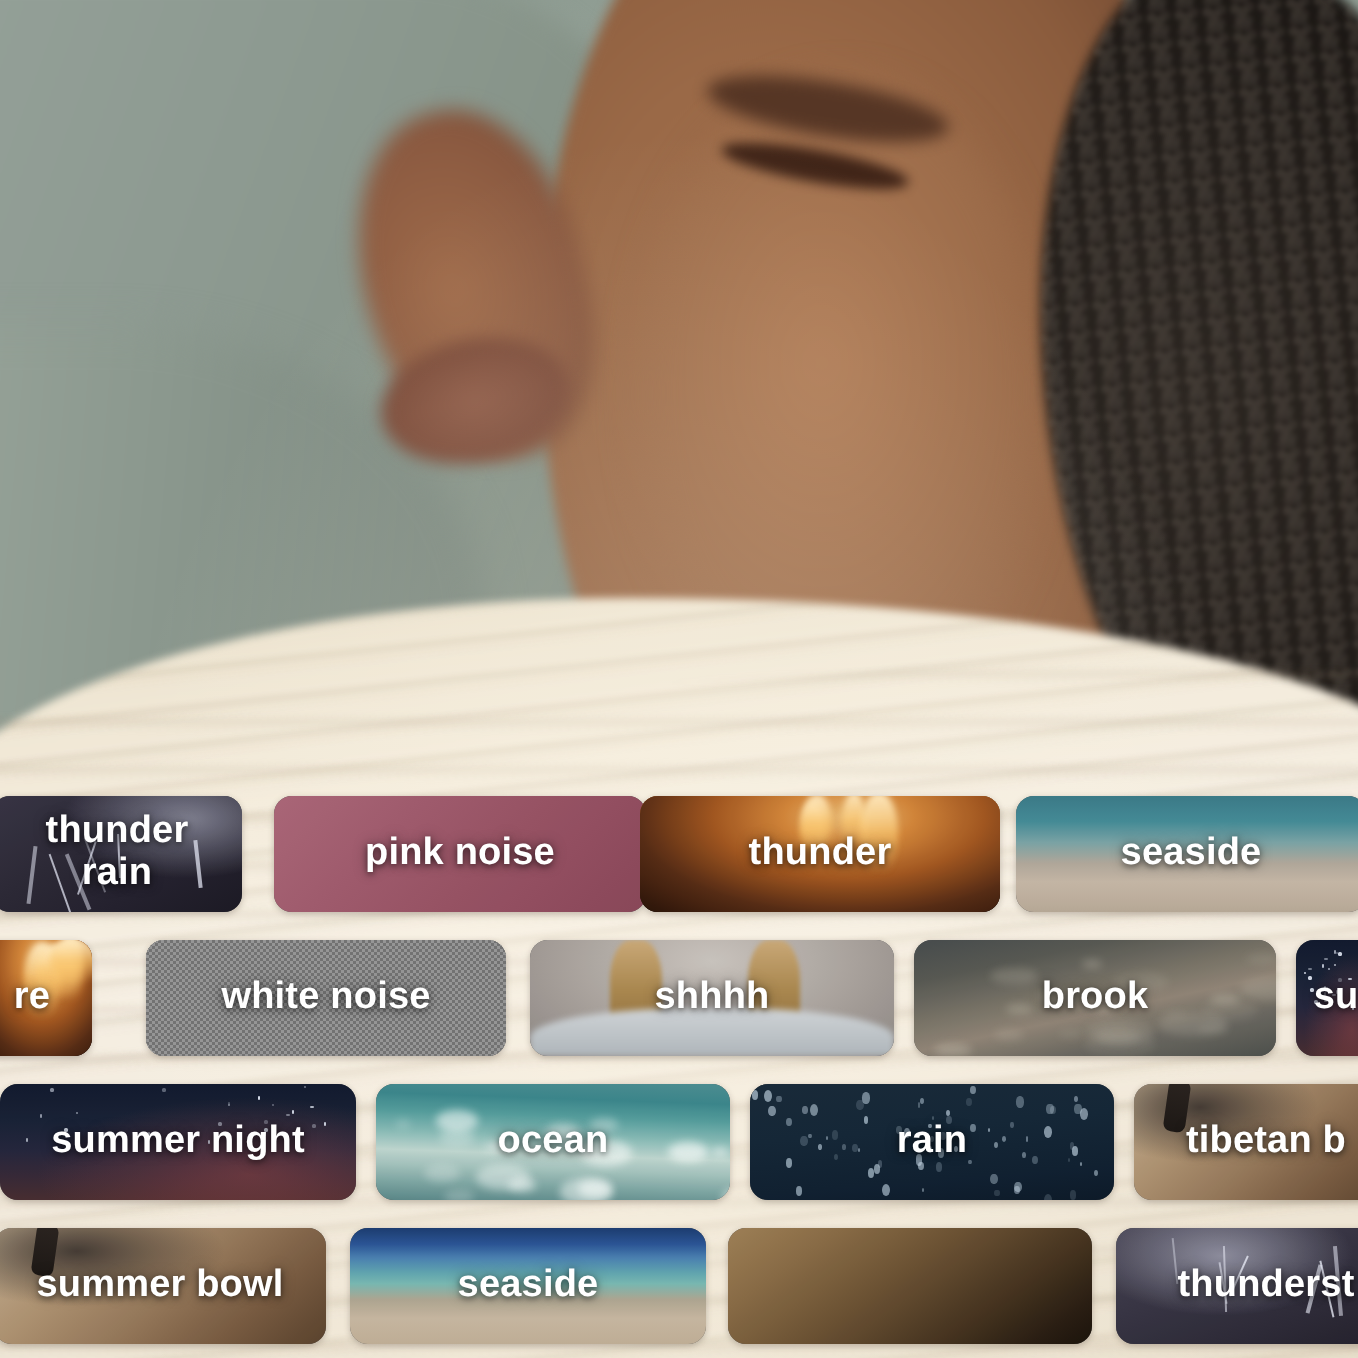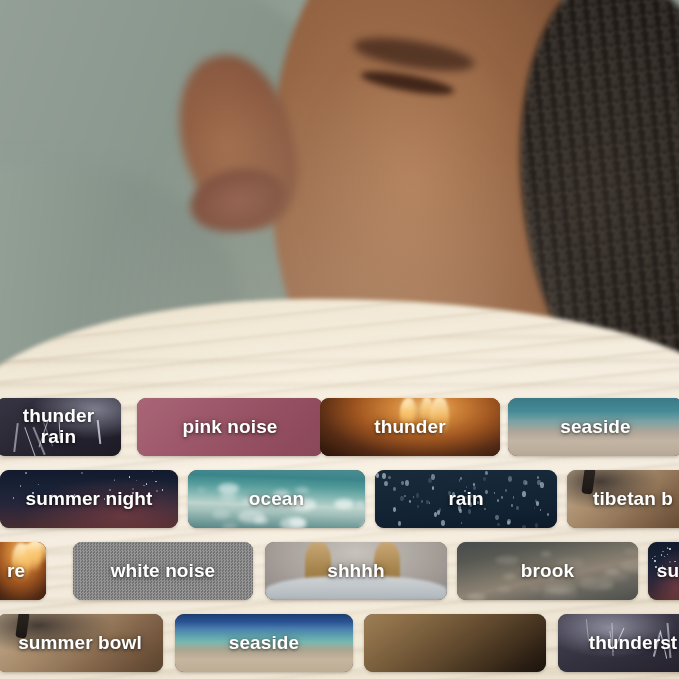--- a/index.html
+++ b/index.html
@@ -468,20 +468,94 @@
             <div class="flame" style="left: 79.6088px; top: 2.54833px; width: 13.4702px; height: 27.7484px;"></div>
             <div class="flame" style="left: 101.477px; top: -1.74231px; width: 11.831px; height: 28.6466px;"></div>
             <div class="flame" style="left: 110.344px; top: -1.72879px; width: 18.5058px; height: 40.229px;"></div>
             <div class="flame" style="left: 80.681px; top: -1.14913px; width: 15.2896px; height: 29.5474px;"></div>
           </div>
           <span class="label">thunder</span>
         </div>
         <div class="tile" style="position: absolute; left: 508px; width: 175px;">
           <div class="art art-seaside"></div>
           <span class="label">seaside</span>
+        </div>
+      </div>
+      <div class="row">
+        <div class="tile" style="position: absolute; left: -14px; width: 60px;">
+          <div class="art art-campfire">
+            <div class="flame" style="left: 26.3311px; top: 0.956731px; width: 17.5614px; height: 38.8759px;"></div>
+            <div class="flame" style="left: 31.8619px; top: 1.64704px; width: 21.5973px; height: 28.0095px;"></div>
+            <div class="flame" style="left: 41.7813px; top: -2.69613px; width: 14.294px; height: 33.8591px;"></div>
+            <div class="flame" style="left: 38.5539px; top: -0.609065px; width: 24.8871px; height: 22.2368px;"></div>
+          </div>
+          <span class="label">re</span>
+        </div>
+        <div class="tile" style="position: absolute; left: 73px; width: 180px;">
+          <div class="art art-white"></div>
+          <span class="label">white noise</span>
+        </div>
+        <div class="tile" style="position: absolute; left: 265px; width: 182px;">
+          <div class="art art-shhh">
+            <div class="hair-l" style="left: 40.04px; top: 0px; width: 25.48px; height: 50px; border-radius: 40% 40% 30% 30%;"></div>
+            <div class="hair-r" style="left: 109.2px; top: 0px; width: 25.48px; height: 50px; border-radius: 40% 40% 30% 30%;"></div>
+            <div class="shirt"></div>
+          </div>
+          <span class="label">shhhh</span>
+        </div>
+        <div class="tile" style="position: absolute; left: 457px; width: 181px;">
+          <div class="art art-brook">
+            <div class="rip" style="left: 10.2631px; top: 51.5463px; width: 18.8168px; height: 6.58587px; opacity: 0.71;"></div>
+            <div class="rip" style="left: 162.653px; top: 18.6839px; width: 33.1473px; height: 11.6016px; opacity: 0.41;"></div>
+            <div class="rip" style="left: 90.9453px; top: 44.2016px; width: 22.1765px; height: 7.76179px; opacity: 0.29;"></div>
+            <div class="rip" style="left: 62.2518px; top: 24.6969px; width: 17.8864px; height: 6.26023px; opacity: 0.57;"></div>
+            <div class="rip" style="left: 86.3891px; top: 40.2147px; width: 33.3917px; height: 11.6871px; opacity: 0.35;"></div>
+            <div class="rip" style="left: 124.145px; top: 34.7517px; width: 12.0733px; height: 4.22566px; opacity: 0.21;"></div>
+            <div class="rip" style="left: 86.721px; top: 31.1477px; width: 16.569px; height: 5.79915px; opacity: 0.55;"></div>
+            <div class="rip" style="left: 165.677px; top: 6.54455px; width: 16.2325px; height: 5.68138px; opacity: 0.27;"></div>
+            <div class="rip" style="left: 85.421px; top: 45.7809px; width: 35.3976px; height: 12.3892px; opacity: 0.23;"></div>
+            <div class="rip" style="left: 84.4228px; top: 10.0865px; width: 9.97575px; height: 3.49151px; opacity: 0.68;"></div>
+            <div class="rip" style="left: 144.207px; top: 29.9948px; width: 28.2381px; height: 9.88334px; opacity: 0.23;"></div>
+            <div class="rip" style="left: 45.6254px; top: 31.6795px; width: 13.806px; height: 4.83209px; opacity: 0.59;"></div>
+            <div class="rip" style="left: 141.851px; top: 41.633px; width: 15.64px; height: 5.47399px; opacity: 0.29;"></div>
+            <div class="rip" style="left: 122.315px; top: 36.403px; width: 34.2433px; height: 11.9851px; opacity: 0.39;"></div>
+            <div class="rip" style="left: 148.138px; top: 27.0294px; width: 14.3809px; height: 5.03331px; opacity: 0.63;"></div>
+            <div class="rip" style="left: 38.3094px; top: 13.9554px; width: 24.0583px; height: 8.4204px; opacity: 0.42;"></div>
+            <div class="rip" style="left: 40.2004px; top: 44.7763px; width: 14.5086px; height: 5.07803px; opacity: 0.4;"></div>
+            <div class="rip" style="left: 99.9104px; top: 16.2266px; width: 26.6871px; height: 9.34047px; opacity: 0.26;"></div>
+            <div class="rip" style="left: 82.8334px; top: 31.5831px; width: 8.59602px; height: 3.00861px; opacity: 0.7;"></div>
+            <div class="rip" style="left: 72.3576px; top: 44.64px; width: 13.1249px; height: 4.59371px; opacity: 0.27;"></div>
+          </div>
+          <span class="label">brook</span>
+        </div>
+        <div class="tile" style="position: absolute; left: 648px; width: 40px;">
+          <div class="art art-summer">
+            <div class="star" style="left: 3.83523px; top: 15.961px; opacity: 0.89;"></div>
+            <div class="star" style="left: 13.7437px; top: 26.236px; opacity: 0.29;"></div>
+            <div class="star" style="left: 6.25821px; top: 18.4595px; opacity: 0.92;"></div>
+            <div class="star" style="left: 14.2827px; top: 8.53755px; opacity: 0.47;"></div>
+            <div class="star" style="left: 9.0055px; top: 30.0646px; opacity: 0.68;"></div>
+            <div class="star" style="left: 26.1px; top: 18.797px; opacity: 0.79;"></div>
+            <div class="star" style="left: 15.623px; top: 13.7514px; opacity: 0.71;"></div>
+            <div class="star" style="left: 6.44828px; top: 13.8761px; opacity: 0.45;"></div>
+            <div class="star" style="left: 13.6198px; top: 23.3983px; opacity: 0.47;"></div>
+            <div class="star" style="left: 19.5103px; top: 25.1317px; opacity: 0.39;"></div>
+            <div class="star" style="left: 18.2038px; top: 26.6854px; opacity: 0.39;"></div>
+            <div class="star" style="left: 30.5622px; top: 16.0952px; opacity: 0.41;"></div>
+            <div class="star" style="left: 12.5028px; top: 12.3194px; opacity: 0.78;"></div>
+            <div class="star" style="left: 18.9901px; top: 5.33567px; opacity: 0.63;"></div>
+            <div class="star" style="left: 27.6741px; top: 33.136px; opacity: 0.87;"></div>
+            <div class="star" style="left: 14.2105px; top: 29.9102px; opacity: 0.48;"></div>
+            <div class="star" style="left: 7.48666px; top: 24.0874px; opacity: 0.93;"></div>
+            <div class="star" style="left: 18.9025px; top: 11.9855px; opacity: 0.75;"></div>
+            <div class="star" style="left: 21.4543px; top: 19.3356px; opacity: 0.29;"></div>
+            <div class="star" style="left: 19.9968px; top: 5.52902px; opacity: 0.34;"></div>
+            <div class="star" style="left: 21.1654px; top: 6.03438px; opacity: 0.9;"></div>
+          </div>
+          <span class="label">su</span>
         </div>
       </div>
       <div class="row">
         <div class="tile" style="position: absolute; left: 0px; width: 178px;">
           <div class="art art-summer">
             <div class="star" style="left: 19.566px; top: 15.24px; opacity: 0.58;"></div>
             <div class="star" style="left: 131.916px; top: 24.3389px; opacity: 0.45;"></div>
             <div class="star" style="left: 132.011px; top: 22.2682px; opacity: 0.75;"></div>
             <div class="star" style="left: 135.587px; top: 9.74706px; opacity: 0.39;"></div>
             <div class="star" style="left: 161.675px; top: 19.2199px; opacity: 0.86;"></div>
@@ -608,94 +682,20 @@
           <span class="label">rain</span>
         </div>
         <div class="tile" style="position: absolute; left: 567px; width: 132px;">
           <div class="art art-tibetan">
             <div class="mallet" style="left: 15.84px; top: -2px; width: 11px; height: 26px; transform: rotate(8deg);"></div>
           </div>
           <span class="label">tibetan b</span>
         </div>
       </div>
       <div class="row">
-        <div class="tile" style="position: absolute; left: -14px; width: 60px;">
-          <div class="art art-campfire">
-            <div class="flame" style="left: 26.3311px; top: 0.956731px; width: 17.5614px; height: 38.8759px;"></div>
-            <div class="flame" style="left: 31.8619px; top: 1.64704px; width: 21.5973px; height: 28.0095px;"></div>
-            <div class="flame" style="left: 41.7813px; top: -2.69613px; width: 14.294px; height: 33.8591px;"></div>
-            <div class="flame" style="left: 38.5539px; top: -0.609065px; width: 24.8871px; height: 22.2368px;"></div>
-          </div>
-          <span class="label">re</span>
-        </div>
-        <div class="tile" style="position: absolute; left: 73px; width: 180px;">
-          <div class="art art-white"></div>
-          <span class="label">white noise</span>
-        </div>
-        <div class="tile" style="position: absolute; left: 265px; width: 182px;">
-          <div class="art art-shhh">
-            <div class="hair-l" style="left: 40.04px; top: 0px; width: 25.48px; height: 50px; border-radius: 40% 40% 30% 30%;"></div>
-            <div class="hair-r" style="left: 109.2px; top: 0px; width: 25.48px; height: 50px; border-radius: 40% 40% 30% 30%;"></div>
-            <div class="shirt"></div>
-          </div>
-          <span class="label">shhhh</span>
-        </div>
-        <div class="tile" style="position: absolute; left: 457px; width: 181px;">
-          <div class="art art-brook">
-            <div class="rip" style="left: 10.2631px; top: 51.5463px; width: 18.8168px; height: 6.58587px; opacity: 0.71;"></div>
-            <div class="rip" style="left: 162.653px; top: 18.6839px; width: 33.1473px; height: 11.6016px; opacity: 0.41;"></div>
-            <div class="rip" style="left: 90.9453px; top: 44.2016px; width: 22.1765px; height: 7.76179px; opacity: 0.29;"></div>
-            <div class="rip" style="left: 62.2518px; top: 24.6969px; width: 17.8864px; height: 6.26023px; opacity: 0.57;"></div>
-            <div class="rip" style="left: 86.3891px; top: 40.2147px; width: 33.3917px; height: 11.6871px; opacity: 0.35;"></div>
-            <div class="rip" style="left: 124.145px; top: 34.7517px; width: 12.0733px; height: 4.22566px; opacity: 0.21;"></div>
-            <div class="rip" style="left: 86.721px; top: 31.1477px; width: 16.569px; height: 5.79915px; opacity: 0.55;"></div>
-            <div class="rip" style="left: 165.677px; top: 6.54455px; width: 16.2325px; height: 5.68138px; opacity: 0.27;"></div>
-            <div class="rip" style="left: 85.421px; top: 45.7809px; width: 35.3976px; height: 12.3892px; opacity: 0.23;"></div>
-            <div class="rip" style="left: 84.4228px; top: 10.0865px; width: 9.97575px; height: 3.49151px; opacity: 0.68;"></div>
-            <div class="rip" style="left: 144.207px; top: 29.9948px; width: 28.2381px; height: 9.88334px; opacity: 0.23;"></div>
-            <div class="rip" style="left: 45.6254px; top: 31.6795px; width: 13.806px; height: 4.83209px; opacity: 0.59;"></div>
-            <div class="rip" style="left: 141.851px; top: 41.633px; width: 15.64px; height: 5.47399px; opacity: 0.29;"></div>
-            <div class="rip" style="left: 122.315px; top: 36.403px; width: 34.2433px; height: 11.9851px; opacity: 0.39;"></div>
-            <div class="rip" style="left: 148.138px; top: 27.0294px; width: 14.3809px; height: 5.03331px; opacity: 0.63;"></div>
-            <div class="rip" style="left: 38.3094px; top: 13.9554px; width: 24.0583px; height: 8.4204px; opacity: 0.42;"></div>
-            <div class="rip" style="left: 40.2004px; top: 44.7763px; width: 14.5086px; height: 5.07803px; opacity: 0.4;"></div>
-            <div class="rip" style="left: 99.9104px; top: 16.2266px; width: 26.6871px; height: 9.34047px; opacity: 0.26;"></div>
-            <div class="rip" style="left: 82.8334px; top: 31.5831px; width: 8.59602px; height: 3.00861px; opacity: 0.7;"></div>
-            <div class="rip" style="left: 72.3576px; top: 44.64px; width: 13.1249px; height: 4.59371px; opacity: 0.27;"></div>
-          </div>
-          <span class="label">brook</span>
-        </div>
-        <div class="tile" style="position: absolute; left: 648px; width: 40px;">
-          <div class="art art-summer">
-            <div class="star" style="left: 3.83523px; top: 15.961px; opacity: 0.89;"></div>
-            <div class="star" style="left: 13.7437px; top: 26.236px; opacity: 0.29;"></div>
-            <div class="star" style="left: 6.25821px; top: 18.4595px; opacity: 0.92;"></div>
-            <div class="star" style="left: 14.2827px; top: 8.53755px; opacity: 0.47;"></div>
-            <div class="star" style="left: 9.0055px; top: 30.0646px; opacity: 0.68;"></div>
-            <div class="star" style="left: 26.1px; top: 18.797px; opacity: 0.79;"></div>
-            <div class="star" style="left: 15.623px; top: 13.7514px; opacity: 0.71;"></div>
-            <div class="star" style="left: 6.44828px; top: 13.8761px; opacity: 0.45;"></div>
-            <div class="star" style="left: 13.6198px; top: 23.3983px; opacity: 0.47;"></div>
-            <div class="star" style="left: 19.5103px; top: 25.1317px; opacity: 0.39;"></div>
-            <div class="star" style="left: 18.2038px; top: 26.6854px; opacity: 0.39;"></div>
-            <div class="star" style="left: 30.5622px; top: 16.0952px; opacity: 0.41;"></div>
-            <div class="star" style="left: 12.5028px; top: 12.3194px; opacity: 0.78;"></div>
-            <div class="star" style="left: 18.9901px; top: 5.33567px; opacity: 0.63;"></div>
-            <div class="star" style="left: 27.6741px; top: 33.136px; opacity: 0.87;"></div>
-            <div class="star" style="left: 14.2105px; top: 29.9102px; opacity: 0.48;"></div>
-            <div class="star" style="left: 7.48666px; top: 24.0874px; opacity: 0.93;"></div>
-            <div class="star" style="left: 18.9025px; top: 11.9855px; opacity: 0.75;"></div>
-            <div class="star" style="left: 21.4543px; top: 19.3356px; opacity: 0.29;"></div>
-            <div class="star" style="left: 19.9968px; top: 5.52902px; opacity: 0.34;"></div>
-            <div class="star" style="left: 21.1654px; top: 6.03438px; opacity: 0.9;"></div>
-          </div>
-          <span class="label">su</span>
-        </div>
-      </div>
-      <div class="row">
         <div class="tile" style="position: absolute; left: -3px; width: 166px;">
           <div class="art art-tibetan">
             <div class="mallet" style="left: 19.92px; top: -2px; width: 11px; height: 26px; transform: rotate(8deg);"></div>
           </div>
           <span class="label">summer bowl</span>
         </div>
         <div class="tile" style="position: absolute; left: 175px; width: 178px;">
           <div class="art art-seaside2"></div>
           <span class="label">seaside</span>
         </div>

